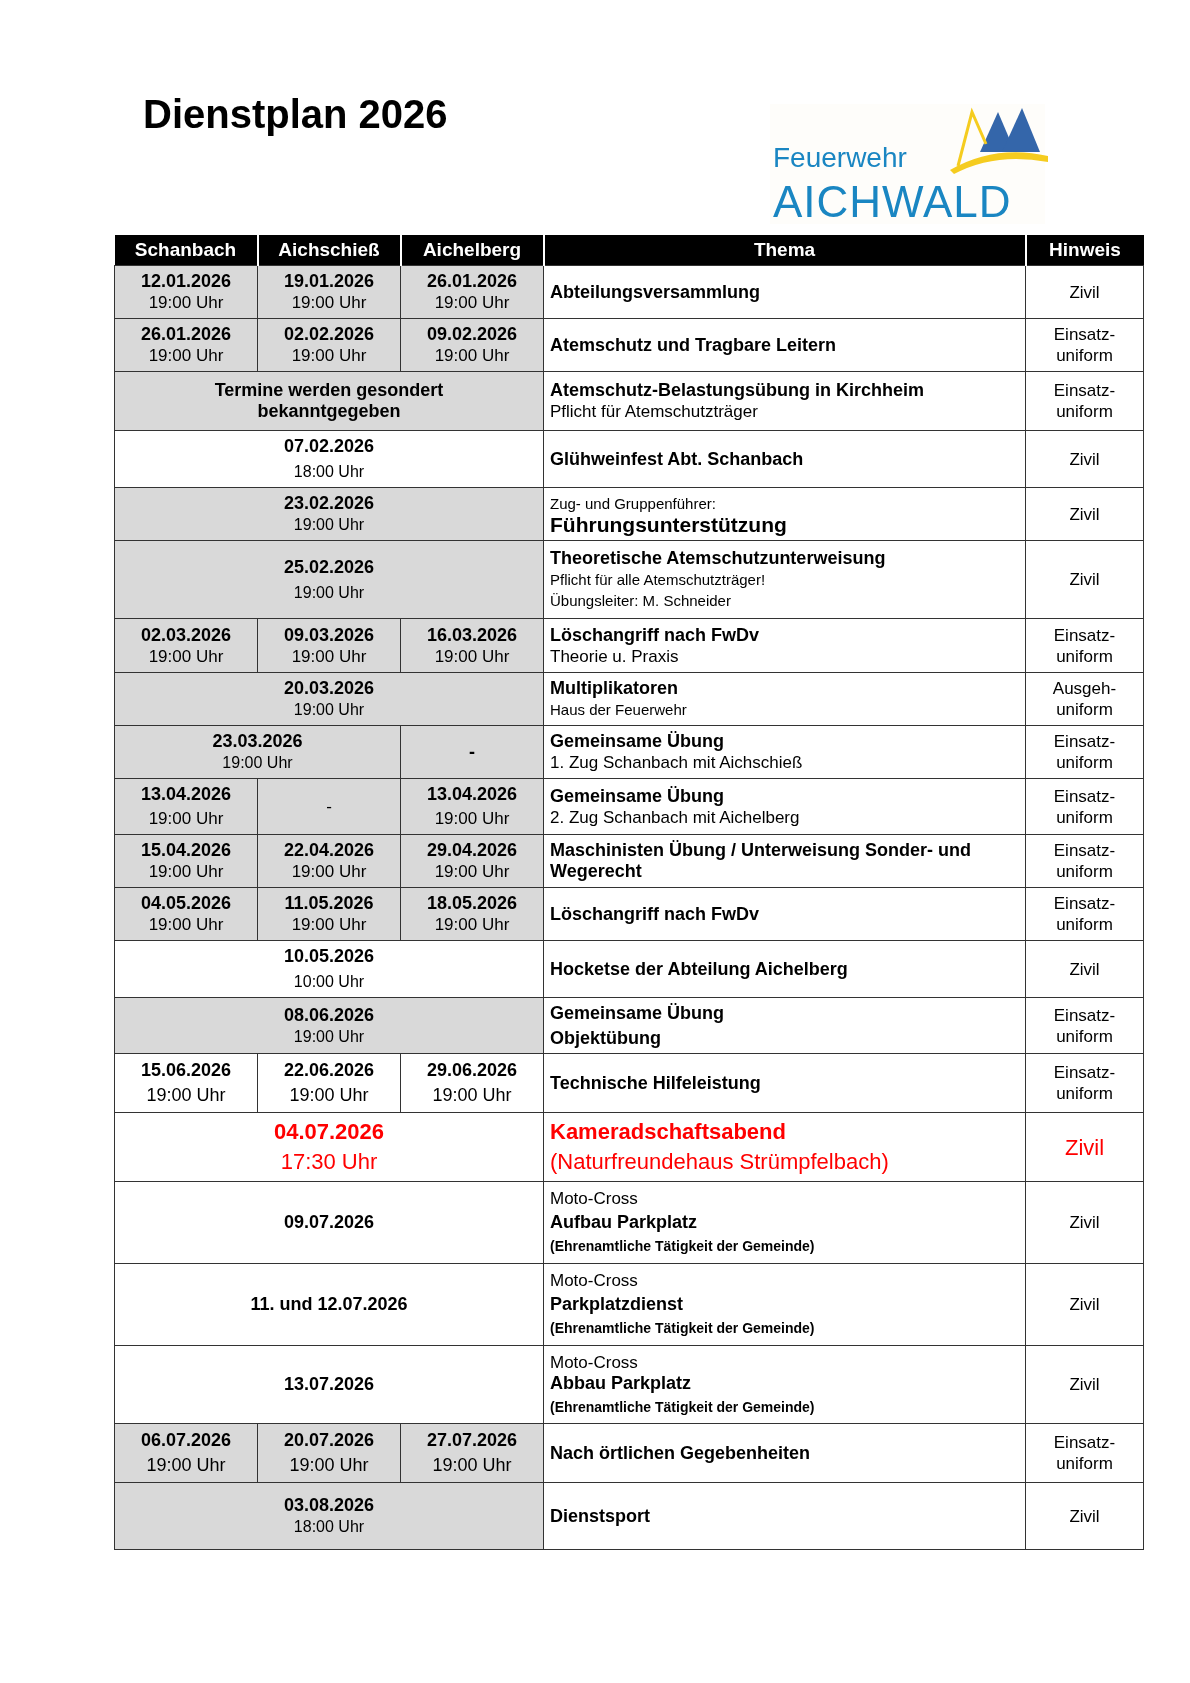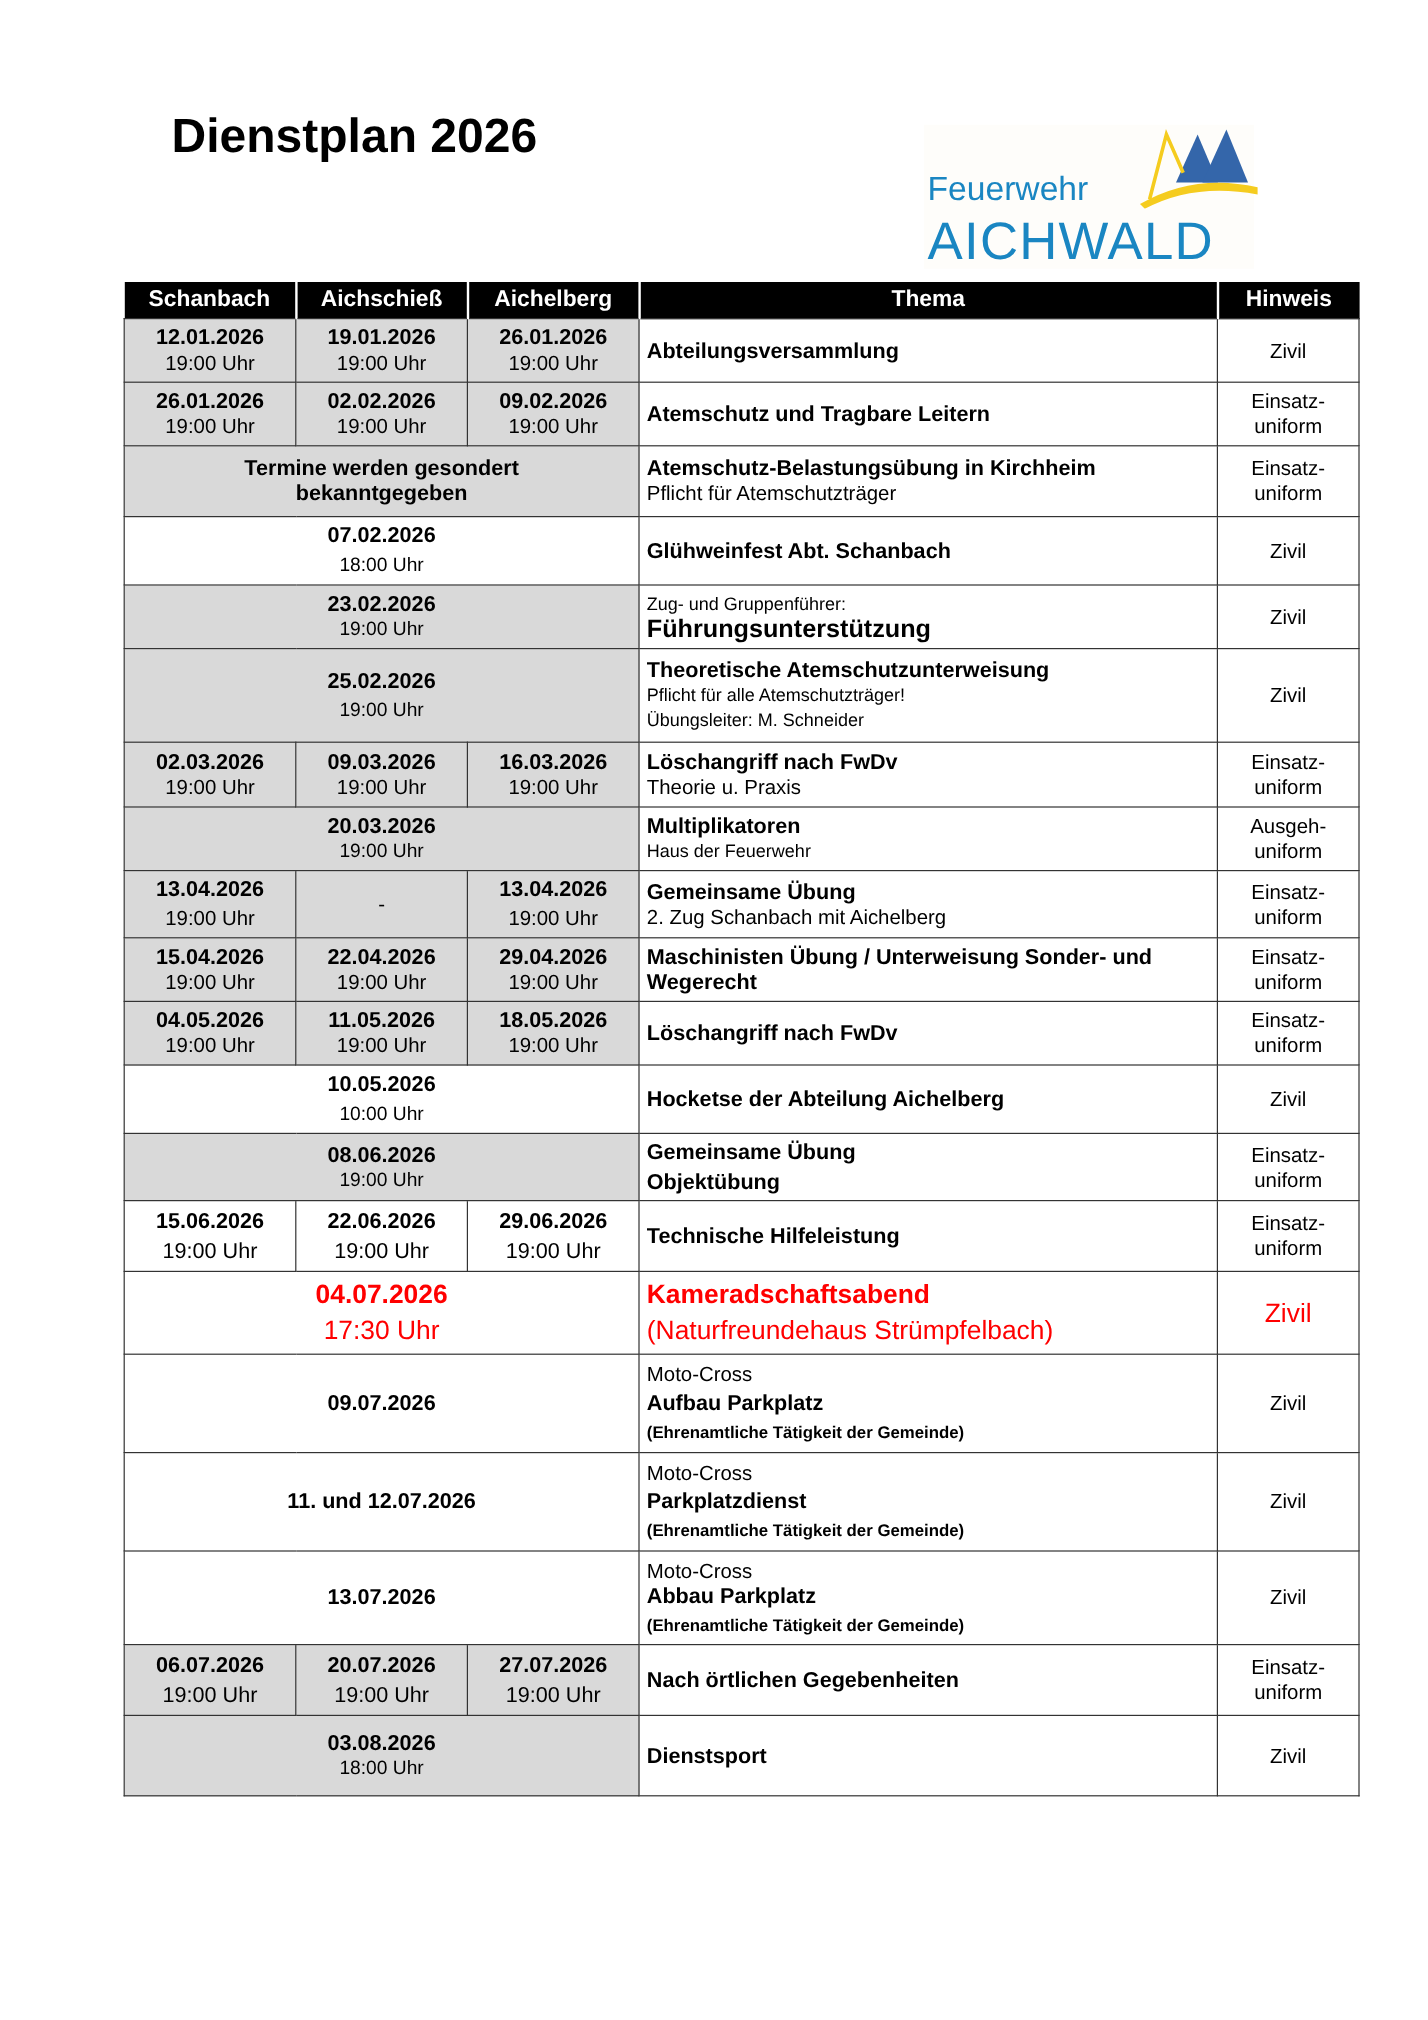--- a/index.html
+++ b/index.html
@@ -2,21 +2,21 @@
 <html><head>
 <meta charset="utf-8">
 <style>
   html, body { margin: 0; padding: 0; background: #ffffff; }
   body { width: 1190px; height: 1683px; position: relative; font-family: "Liberation Sans", sans-serif; color: #000; }
   .title { position: absolute; left: 143px; top: 92px; font-size: 40px; font-weight: bold; margin: 0; }
   .logo { position: absolute; left: 770px; top: 104px; width: 275px; height: 120px; background: #fefdfa; }
   .logo .fw { position: absolute; left: 3px; top: 38px; font-size: 28px; color: #1a86c2; }
   .logo .aw { position: absolute; left: 3px; top: 76px; font-size: 44px; color: #1a86c2; letter-spacing: 1px; line-height: 44px; }
   .logo svg { position: absolute; left: 170px; top: 0; }
-  table.plan { position: absolute; left: 103px; top: 235px; width: 1029px; border-collapse: collapse; table-layout: fixed; border-radius: 17px; }
+  table.plan { position: absolute; left: 114px; top: 235px; width: 1029px; border-collapse: collapse; table-layout: fixed; border-radius: 17px; }
   table.plan th { background: #000; color: #fff; font-weight: bold; font-size: 19px; height: 30px; padding: 0; border: 2px solid #fff; border-top: none; border-bottom: none; text-align: center; }
   table.plan th:first-child { border-left: none; }
   table.plan th:last-child { border-right: none; }
   table.plan td { border: 1.5px solid #333; padding: 2px 6px; vertical-align: middle; font-size: 17px; line-height: 21px; }
   td.d { text-align: center; }
   td.g { background: #d9d9d9; }
   td.t { text-align: left; }
   td.h { text-align: center; font-size: 14px; line-height: 18px; }
   .b { font-weight: bold; font-size: 18px; }
   .s { font-size: 17px; }
@@ -191,20 +191,37 @@
       <td class="t">
           <div class="b">Multiplikatoren</div>
           <div style="font-size:15px">Haus der Feuerwehr</div>
         </td>
       <td class="h">
           <div>Ausgeh-</div>
           <div>uniform</div>
         </td>
     </tr>
 
+    <tr style="height:53px">
+      <td class="d g" colspan="2">
+          <div class="b">23.03.2026</div>
+          <div class="sm">19:00 Uhr</div>
+        </td>
+      <td class="d g">
+          <div class="b">-</div>
+        </td>
+      <td class="t">
+          <div class="b">Gemeinsame Übung</div>
+          <div class="s">1. Zug Schanbach mit Aichschieß</div>
+        </td>
+      <td class="h">
+          <div>Einsatz-</div>
+          <div>uniform</div>
+        </td>
+    </tr>
 
     <tr style="height:56px">
       <td class="d g">
           <div class="b" style="margin-bottom:3px">13.04.2026</div>
           <div class="s">19:00 Uhr</div>
         </td>
       <td class="d g">
           <div class="s">-</div>
         </td>
       <td class="d g">

